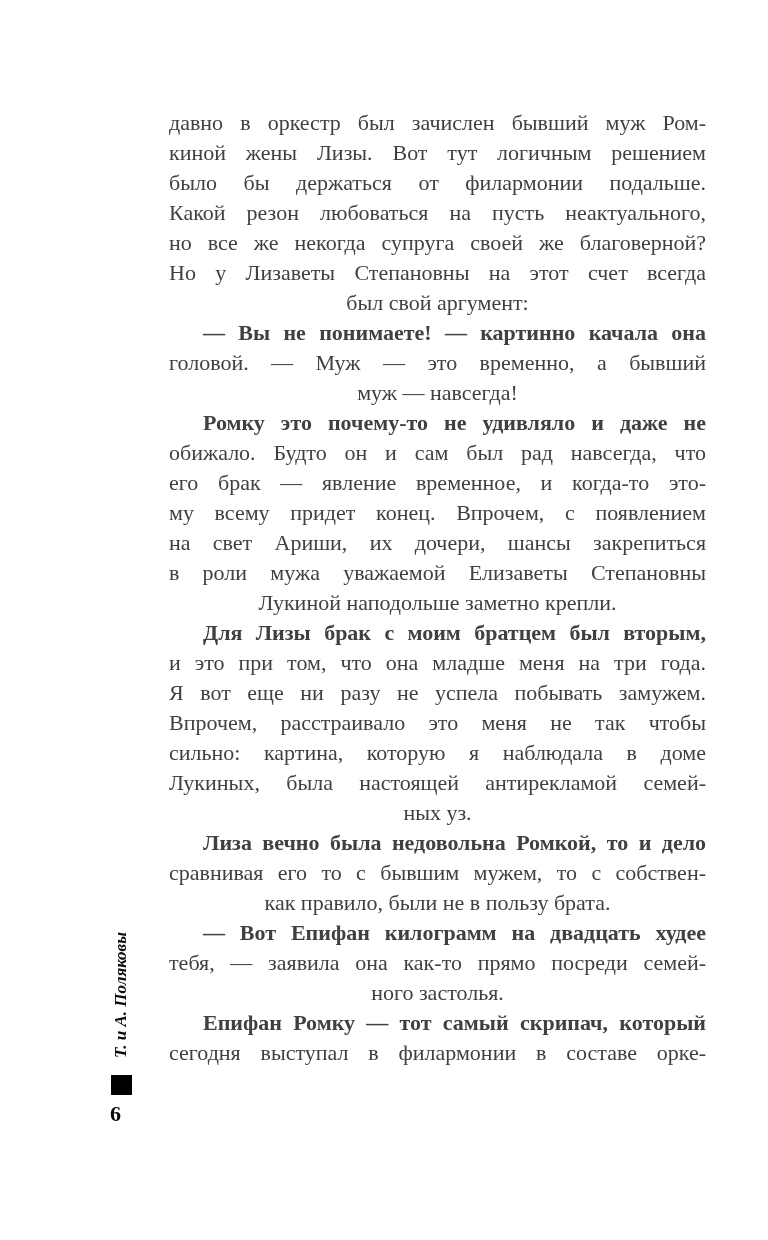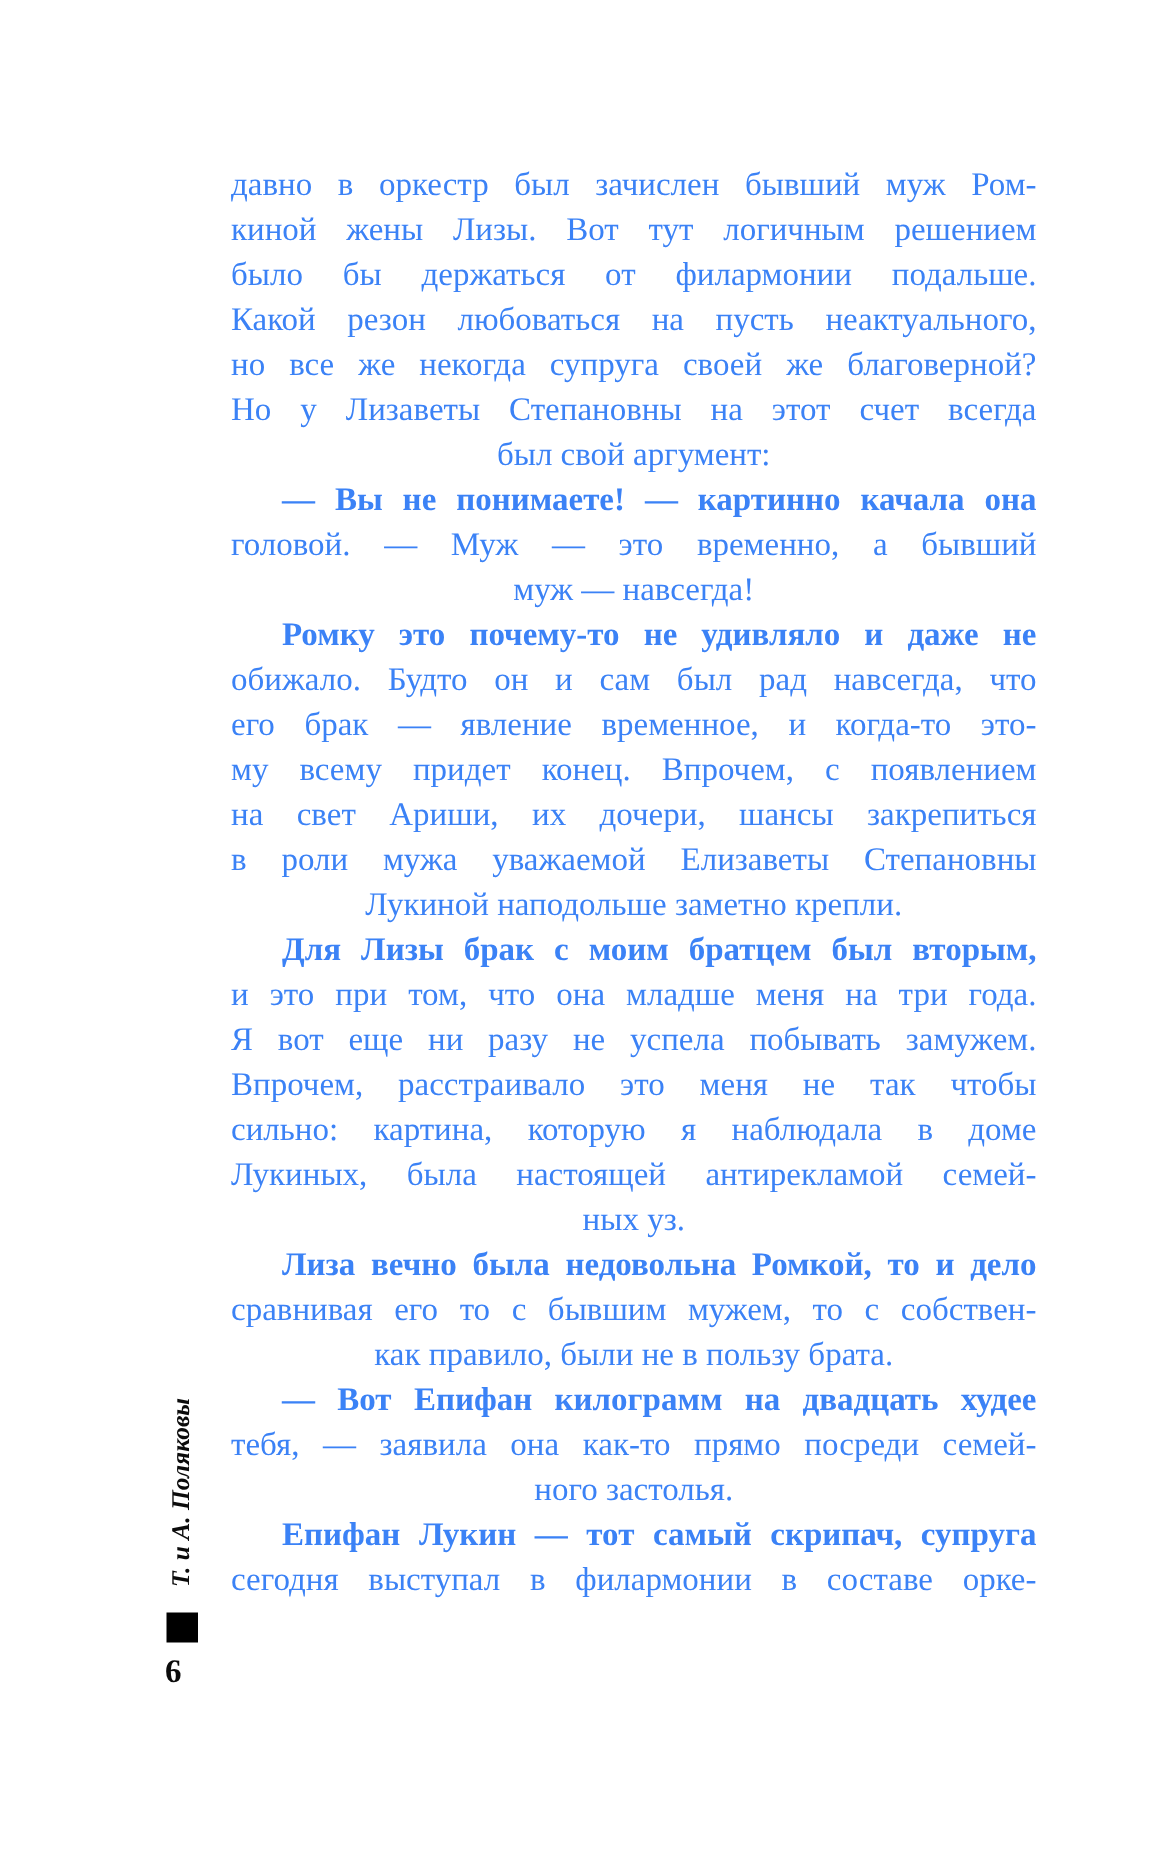--- a/index.html
+++ b/index.html
@@ -12,26 +12,26 @@
     width: 768px;
     height: 1240px;
     background: #ffffff;
     overflow: hidden;
     font-family: "Liberation Serif", serif;
     color: #0b0b0b;
   }
   
   .body-text {
     position: absolute;
-    left: 154px;
+    left: 169px;
     top: 108px;
     width: 537px;
     font-size: 22px;
     line-height: 30px;
-    color: #3b82f6;
+    color: #404040;
   }
   .line {
     height: 30px;
     text-align: center;
     white-space: normal;
   }
   .line.just {
     text-align: justify;
     text-align-last: justify;
   }
@@ -108,17 +108,17 @@
       <div class="line just">Впрочем, расстраивало это меня не так чтобы</div>
       <div class="line just">сильно: картина, которую я наблюдала в доме</div>
       <div class="line just">Лукиных, была настоящей антирекламой семей-</div>
       <div class="line">ных уз.</div>
       <div class="line just ind">Лиза вечно была недовольна Ромкой, то и дело</div>
       <div class="line just">сравнивая его то с бывшим мужем, то с собствен-</div>
       <div class="line">как правило, были не в пользу брата.</div>
       <div class="line just ind">— Вот Епифан килограмм на двадцать худее</div>
       <div class="line just">тебя, — заявила она как-то прямо посреди семей-</div>
       <div class="line">ного застолья.</div>
-      <div class="line just ind">Епифан Лукин — тот самый скрипач, супруга</div>
+      <div class="line just ind">Епифан Ромку — тот самый скрипач, который</div>
       <div class="line just">сегодня выступал в филармонии в составе орке-</div>
     </div>
 
 </div>
 
 </body></html>

